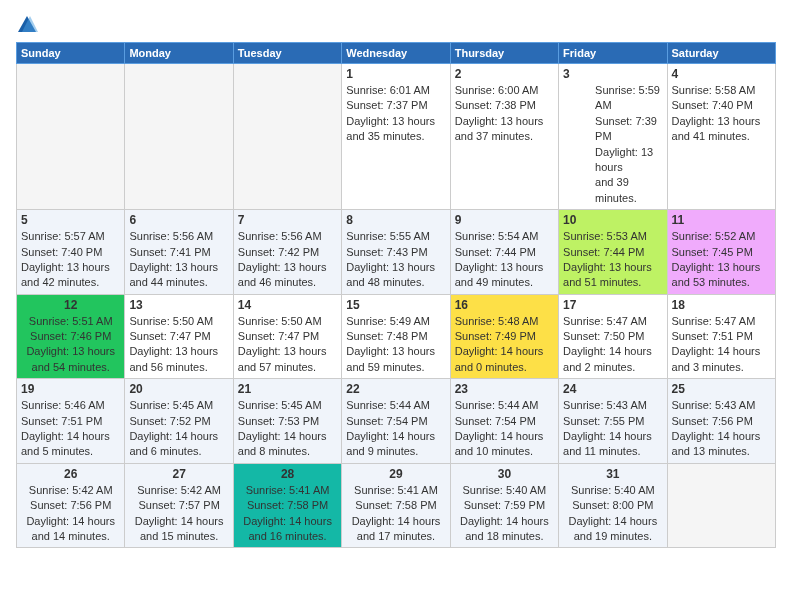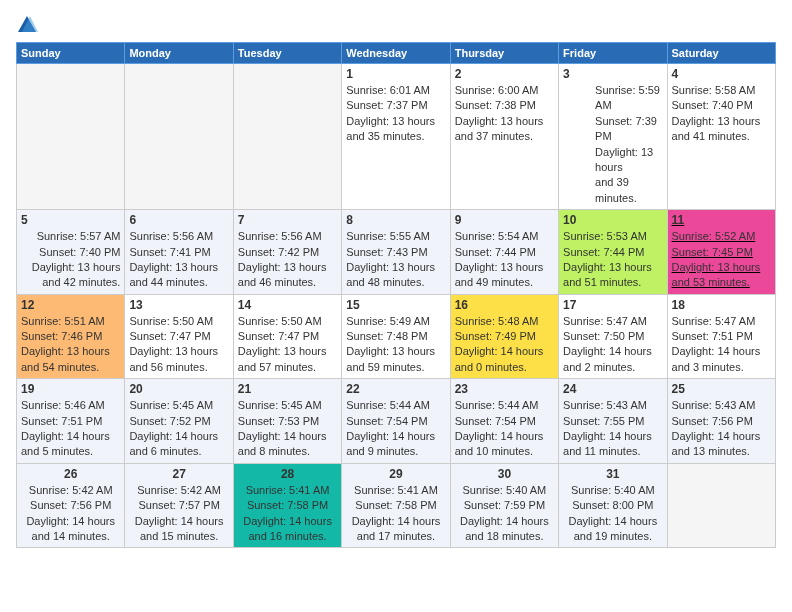--- a/index.html
+++ b/index.html
@@ -169,21 +169,21 @@
             <span class="day-number">4</span>
             <div class="day-info" style="white-space: pre-line;">Sunrise: 5:58 AM
 Sunset: 7:40 PM
 Daylight: 13 hours
 and 41 minutes.</div>
           </td>
         </tr>
         <tr>
           <td style="background: rgb(240, 244, 250);">
             <span class="day-number">5</span>
-            <div class="day-info" style="white-space: pre-line; text-align: right;">Sunrise: 5:57 AM
+            <div class="day-info" style="white-space: pre-line;">Sunrise: 5:57 AM
 Sunset: 7:40 PM
 Daylight: 13 hours
 and 42 minutes.</div>
           </td>
           <td style="background: rgb(240, 244, 250);">
             <span class="day-number">6</span>
             <div class="day-info" style="white-space: pre-line;">Sunrise: 5:56 AM
 Sunset: 7:41 PM
 Daylight: 13 hours
 and 44 minutes.</div>
@@ -209,30 +209,30 @@
 Daylight: 13 hours
 and 49 minutes.</div>
           </td>
           <td style="background: #bef264;">
             <span class="day-number">10</span>
             <div class="day-info" style="white-space: pre-line;">Sunrise: 5:53 AM
 Sunset: 7:44 PM
 Daylight: 13 hours
 and 51 minutes.</div>
           </td>
-          <td style="background: #ec4899; text-decoration: underline;">
+          <td style="background: #f0abfc;">
             <span class="day-number">11</span>
             <div class="day-info" style="white-space: pre-line;">Sunrise: 5:52 AM
 Sunset: 7:45 PM
 Daylight: 13 hours
 and 53 minutes.</div>
           </td>
         </tr>
         <tr>
-          <td style="background: #fdba74;">
+          <td style="background: #22c55e; text-align: center;">
             <span class="day-number">12</span>
             <div class="day-info" style="white-space: pre-line;">Sunrise: 5:51 AM
 Sunset: 7:46 PM
 Daylight: 13 hours
 and 54 minutes.</div>
           </td>
           <td style="background: rgb(255, 255, 255);">
             <span class="day-number">13</span>
             <div class="day-info" style="white-space: pre-line;">Sunrise: 5:50 AM
 Sunset: 7:47 PM

